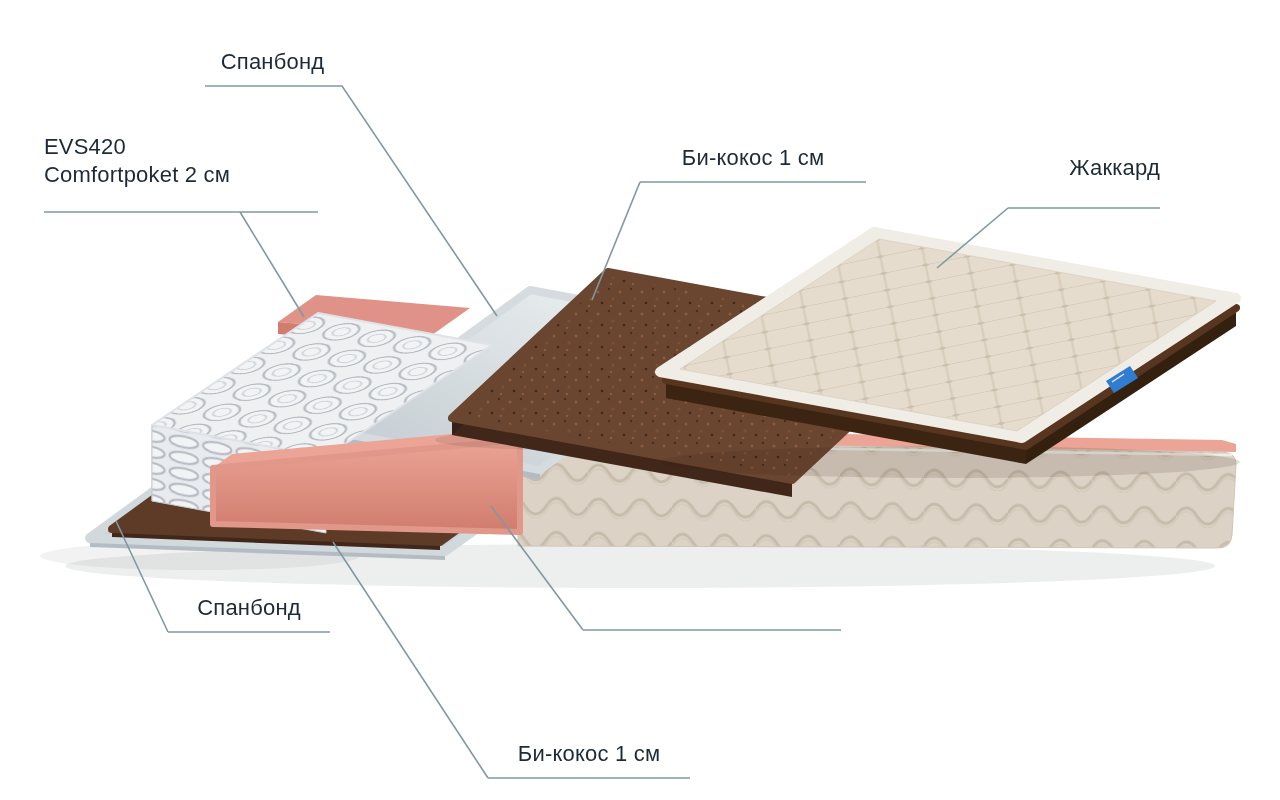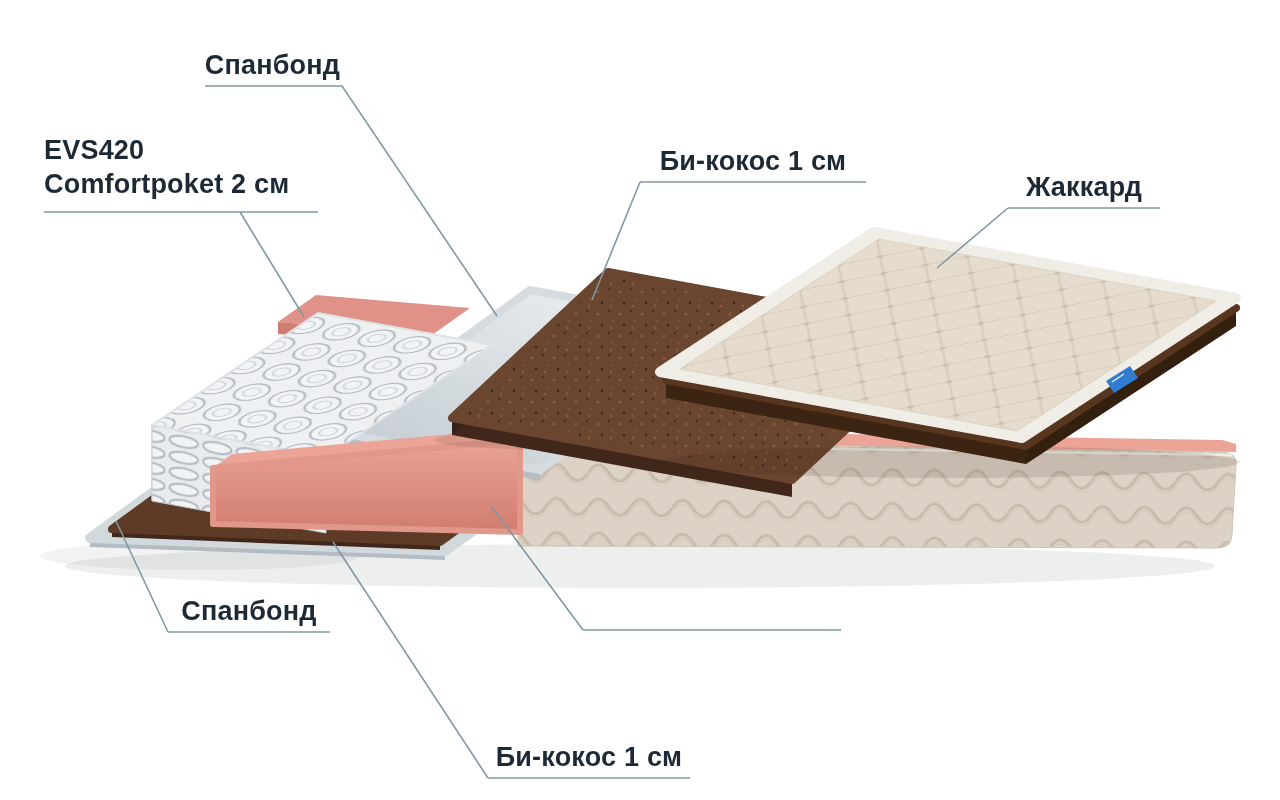--- a/index.html
+++ b/index.html
@@ -5,21 +5,21 @@
   html,body{margin:0;padding:0;background:#fff;}
   .stage{
     position:relative;width:1280px;height:800px;overflow:hidden;
     background:var(--background,#ffffff);
     font-family:"Liberation Sans", sans-serif;
   }
   .stage svg{position:absolute;left:0;top:0;}
   .label{
     position:absolute;
     color:var(--text,#1d2a36);
-    font-size:27px;font-weight:700;letter-spacing:.2px;line-height:1.26;
+    font-size:22px;font-weight:400;letter-spacing:.2px;line-height:1.26;
     white-space:nowrap;
   }
   .label.center{text-align:center;white-space:normal;}
 </style>
 </head>
 <body>
 
 <div class="stage">
 
 <svg width="1280" height="800" viewBox="0 0 1280 800">
@@ -150,21 +150,21 @@
 
   <div class="label" style="left:44px;top:133px;">
     <div>EVS420</div>
     <div>Comfortpoket 2 см</div>
   </div>
 
   <div class="label center" style="left:640px;top:144px;width:226px;">
     <span>Би-кокос 1 см</span>
   </div>
 
-  <div class="label center" style="left:1008px;top:170px;width:152px;">
+  <div class="label center" style="left:1008px;top:154px;width:152px;text-align:right;">
     <span>Жаккард</span>
   </div>
 
   <div class="label center" style="left:168px;top:594px;width:162px;">
     <span>Спанбонд</span>
   </div>
 
 
   <div class="label center" style="left:488px;top:740px;width:202px;">
     <span>Би-кокос 1 см</span>

